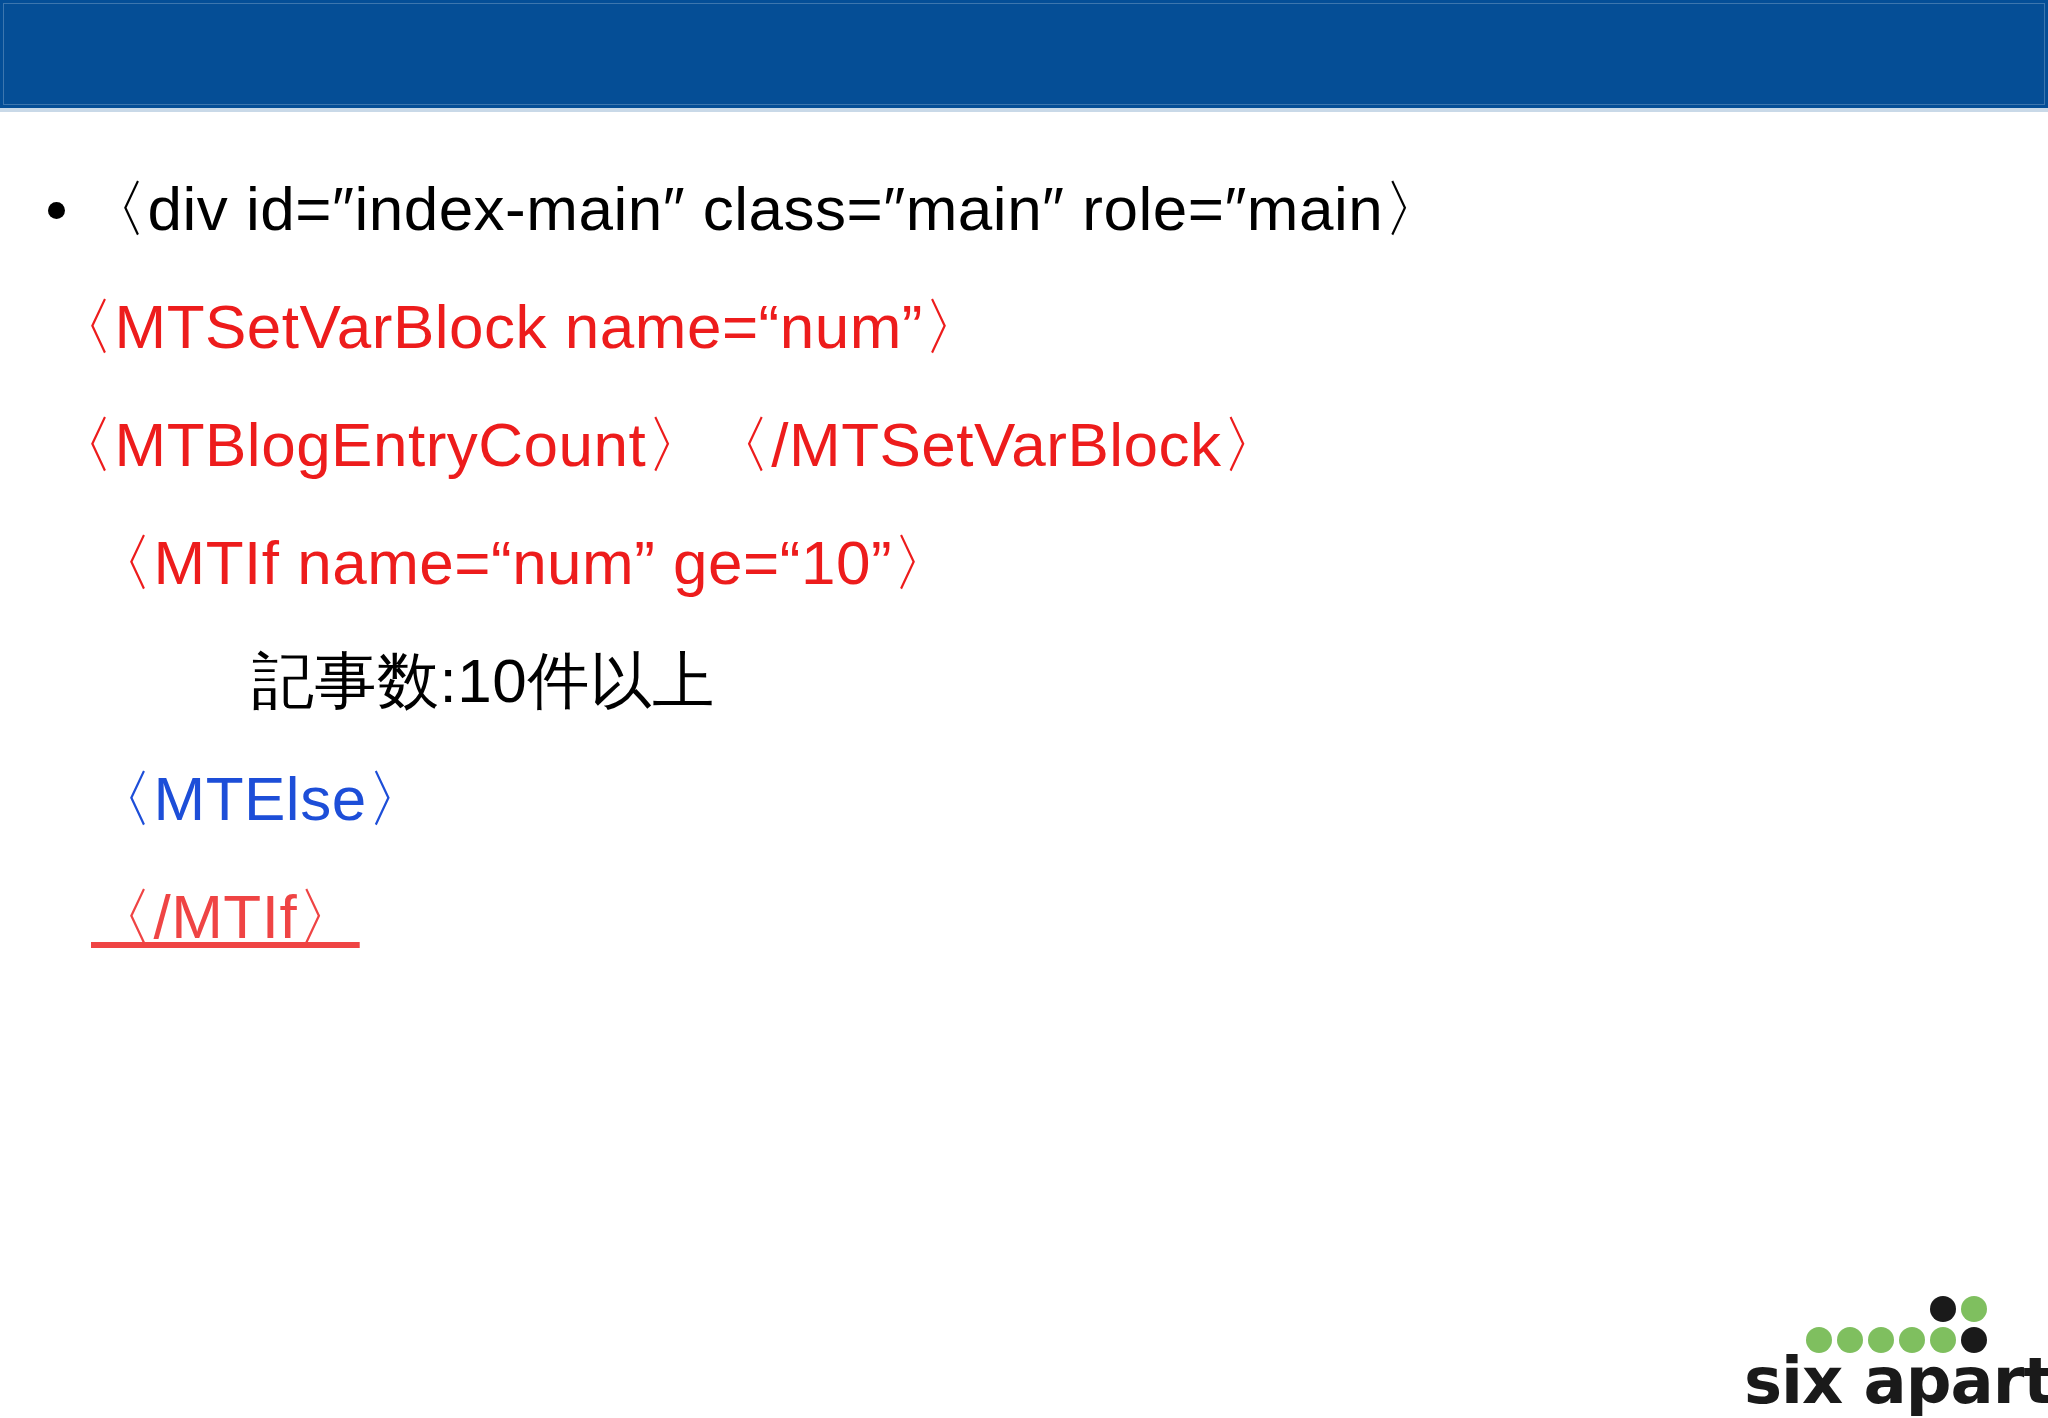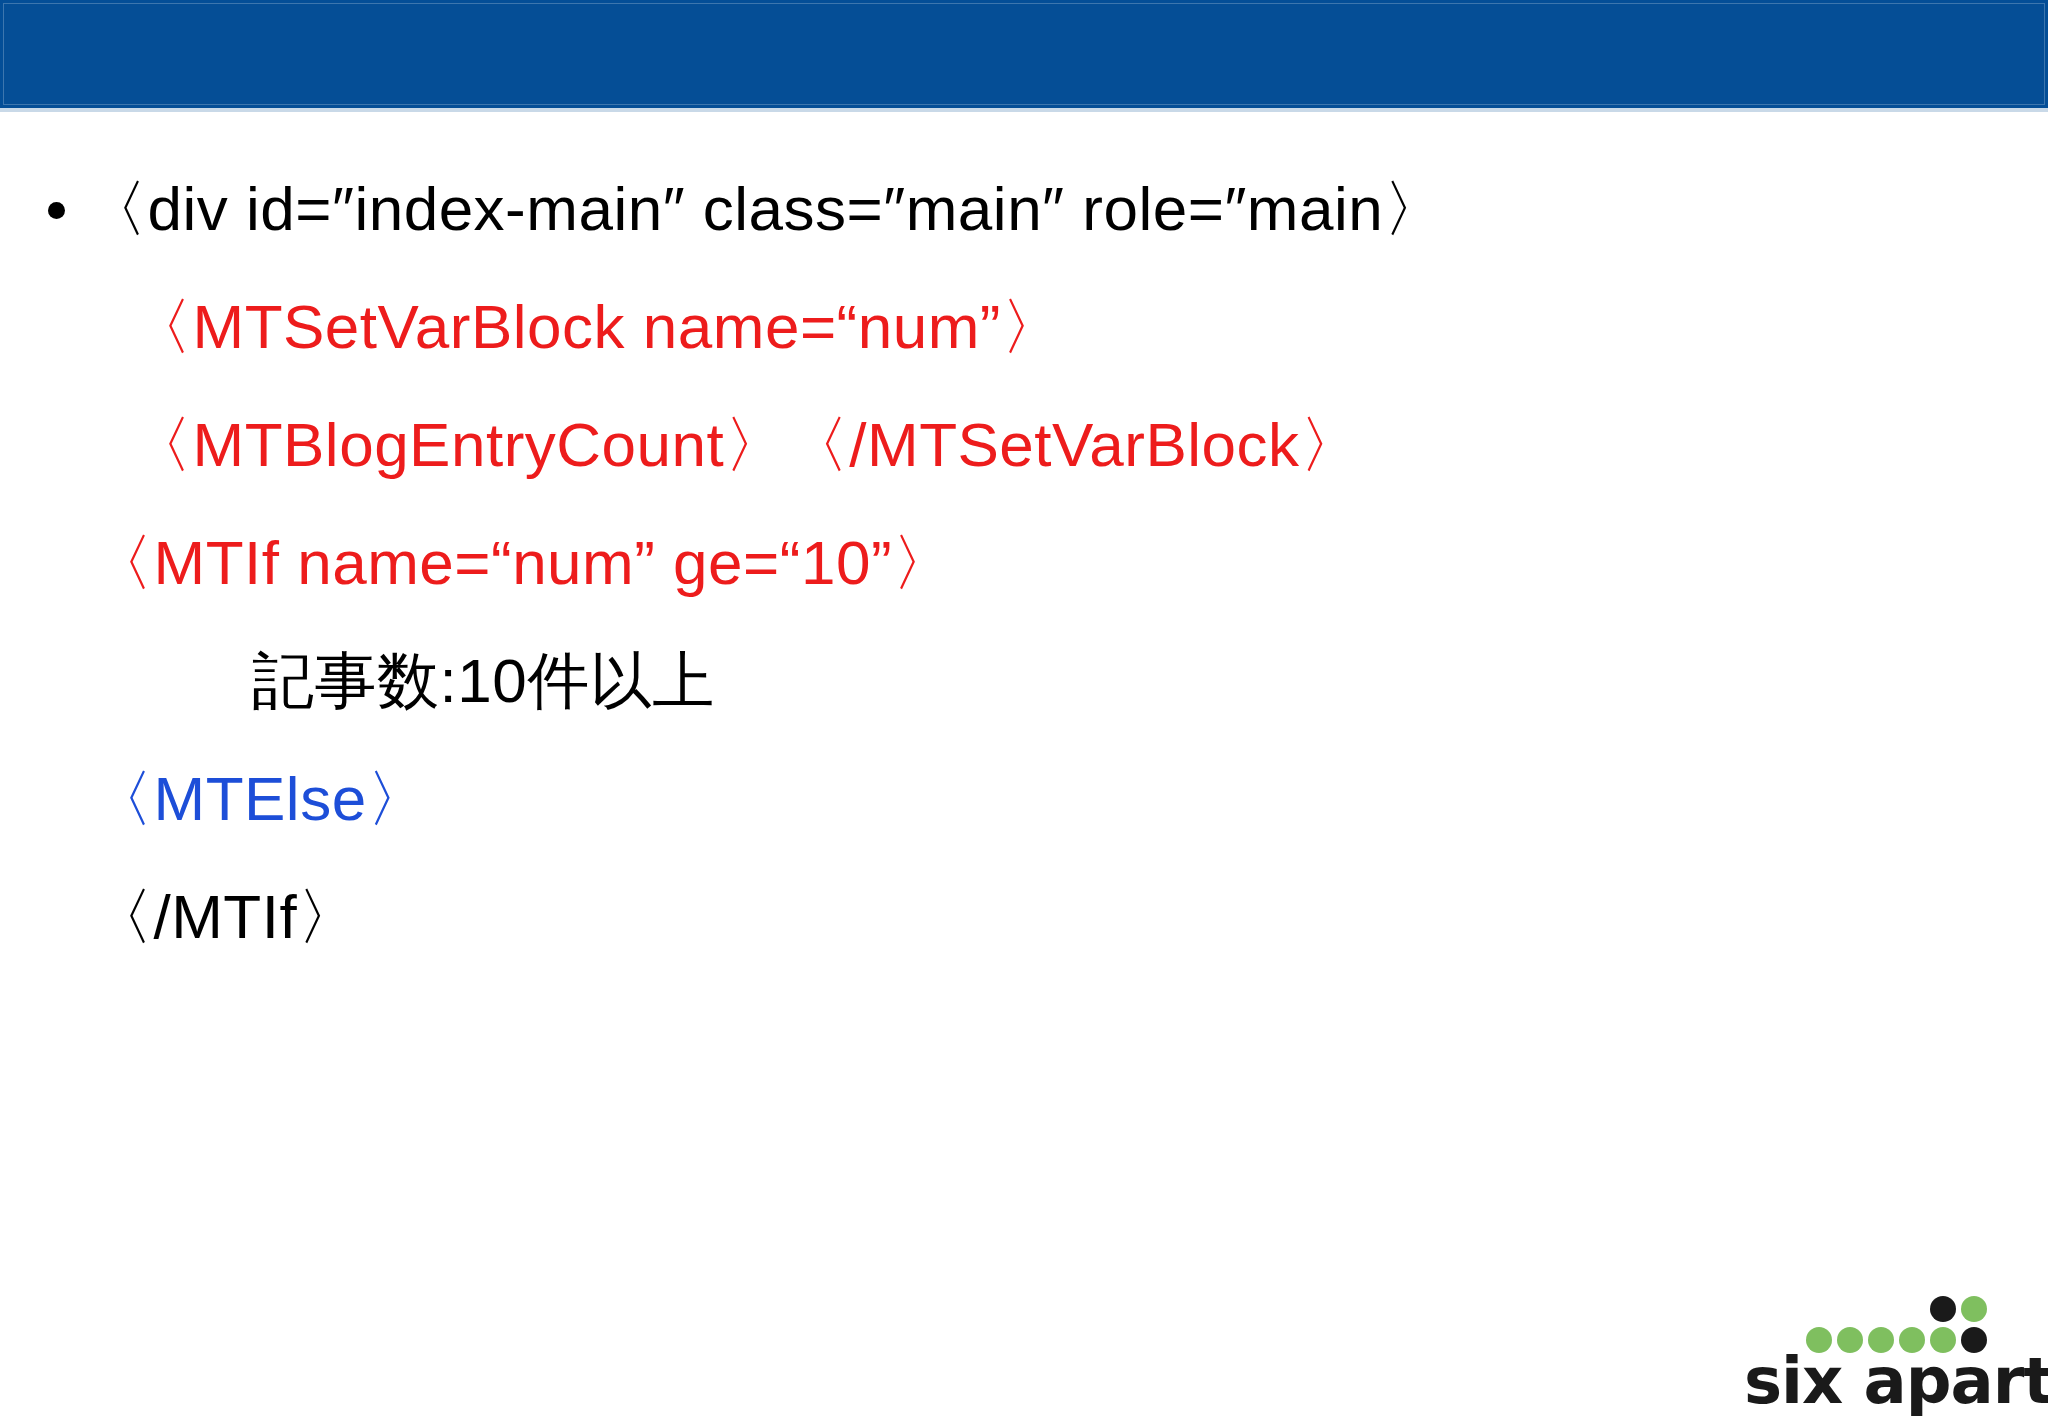--- a/index.html
+++ b/index.html
@@ -61,21 +61,21 @@
     font-family: "Liberation Sans", sans-serif;
     font-size: 62px;
     font-weight: 400;
     letter-spacing: 0.5px;
   }
   .code-line .txt {
     display: inline-block;
     vertical-align: baseline;
   }
   .lvl-0 { padding-left: 85px; }
-  .lvl-1 { padding-left: 118px; margin-left: 12px; }
+  .lvl-1 { padding-left: 52px; }
   .lvl-2 { padding-left: 91px; }
   .lvl-3 { padding-left: 252px; }
 
   .clr-black { color: #000000; }
   .clr-red   { color: #ED1C1C; }
 
   #bullet-dot {
     position: absolute;
     left: 48px;
     top: 52px;
@@ -130,21 +130,21 @@
   </div>
   <div id="banner-underline"></div>
 
   <div id="content">
       <div class="code-line lvl-0"><span id="bullet-dot"></span><span class="txt clr-black" style="color: rgb(0, 0, 0); text-align: center;">〈div id=″index-main″ class=″main″ role=″main〉</span></div>
       <div class="code-line lvl-1"><span class="txt clr-red" style="color: rgb(237, 28, 28);">〈MTSetVarBlock name=“num”〉</span></div>
       <div class="code-line lvl-1"><span class="txt clr-red" style="color: rgb(237, 28, 28);">〈MTBlogEntryCount〉〈/MTSetVarBlock〉</span></div>
       <div class="code-line lvl-2"><span class="txt clr-red" style="color: rgb(237, 28, 28);">〈MTIf name=“num” ge=“10”〉</span></div>
       <div class="code-line lvl-3"><span class="txt clr-red" style="color: #000000;">記事数:10件以上</span></div>
       <div class="code-line lvl-2"><span class="txt clr-red" style="color: #1d4ed8;">〈MTElse〉</span></div>
-      <div class="code-line lvl-2"><span class="txt clr-red" style="color: #000000;">〈/MTIf〉</span></div>
+      <div class="code-line lvl-2"><span class="txt clr-red" style="color: #ef4444; text-decoration: underline;">〈/MTIf〉</span></div>
     </div>
 
   <div id="logo">
     <div id="logo-dots">
         <span class="logo-dot dot-black" style="background: rgb(26, 26, 26); left: 124px; top: 0px;"></span>
         <span class="logo-dot dot-green" style="background: rgb(127, 191, 95); left: 155px; top: 0px;"></span>
         <span class="logo-dot dot-green" style="background: rgb(127, 191, 95); left: 0px; top: 31px;"></span>
         <span class="logo-dot dot-green" style="background: rgb(127, 191, 95); left: 31px; top: 31px;"></span>
         <span class="logo-dot dot-green" style="background: rgb(127, 191, 95); left: 62px; top: 31px;"></span>
         <span class="logo-dot dot-green" style="background: rgb(127, 191, 95); left: 93px; top: 31px;"></span>

